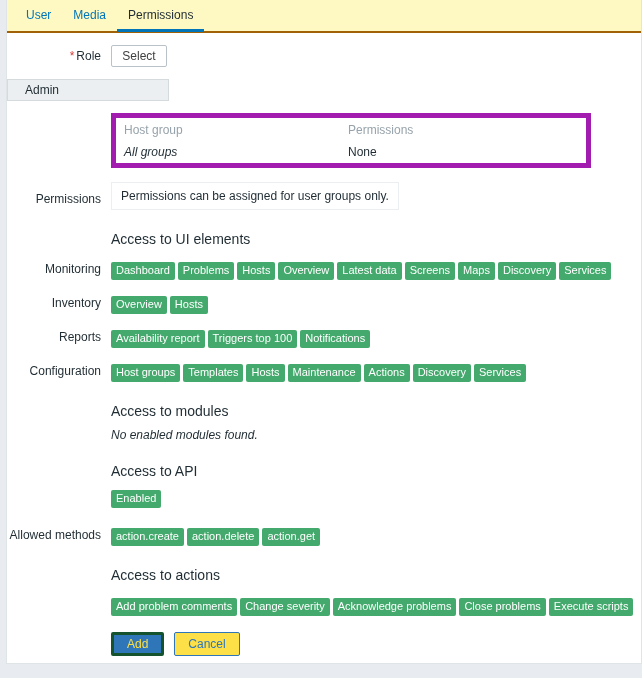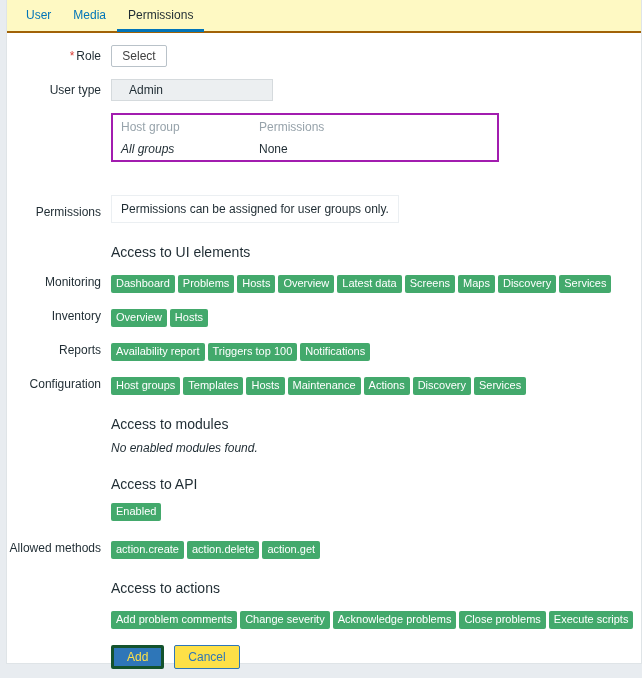--- a/index.html
+++ b/index.html
@@ -143,22 +143,22 @@
     color: #1f2c33;
     font-size: 12px;
     line-height: 20px;
     padding: 0 17px;
     box-sizing: border-box;
     display: block;
   }
 
   
   .perm-table {
-    width: 388px;
-    border: 2px solid #a21caf;
+    width: 480px;
+    border: 5px solid #a21caf;
     border-collapse: collapse;
     box-sizing: border-box;
   }
   .perm-table td, .perm-table th {
     padding: 4px 8px;
     font-size: 12px;
     text-align: left;
     font-weight: normal;
   }
   .perm-table th {
@@ -173,21 +173,20 @@
     width: 230px;
   }
 
   .info-box {
     display: inline-block;
     border: 1px solid #ebeff2;
     background: #ffffff;
     padding: 6px 9px;
     font-size: 12px;
     color: #1f2c33;
-    margin-top: 19px;
   }
 
   
   .sec-head {
     font-size: 14px;
     color: #1f2c33;
     margin: 0;
     padding: 0;
     line-height: 18px;
   }
@@ -274,21 +273,20 @@
       <div class="fld">
         <div class="ms-wrap">
           <button class="btn-select">Select</button>
         </div>
       </div>
     </div>
 
     <div class="sp-12"></div>
 
     <div class="row">
-      <div class="lbl">User type</div>
       <div class="fld">
         <div class="ro-input">Admin</div>
       </div>
     </div>
 
     <div class="sp-12"></div>
 
     <div class="row">
       <div class="lbl">Permissions</div>
       <div class="fld">

